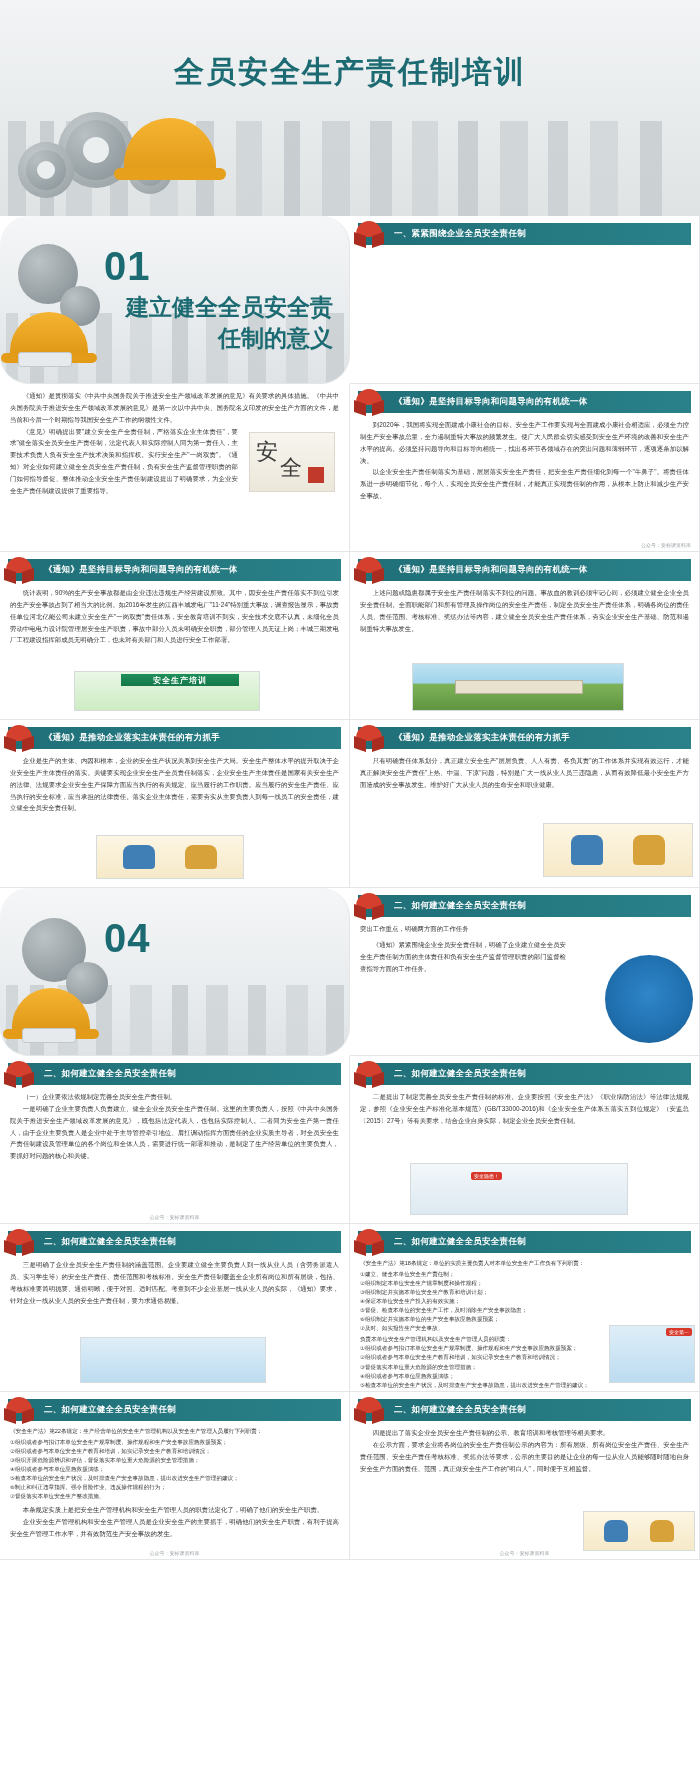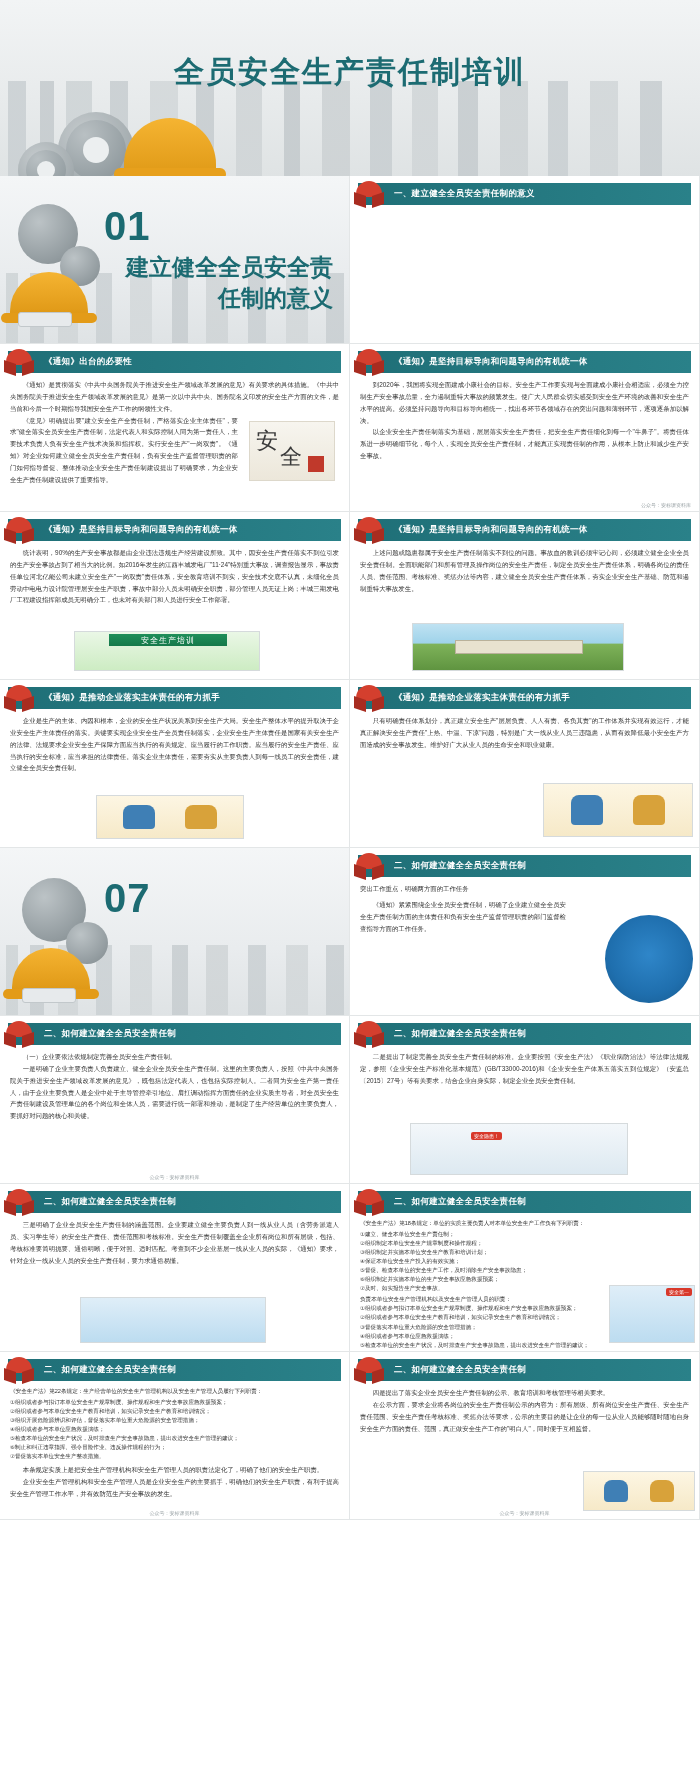--- a/index.html
+++ b/index.html
@@ -7,21 +7,21 @@
     width: 700px;
     background: #ffffff;
     font-family: "Liberation Sans", "DejaVu Sans", sans-serif;
   }
   body { width: 700px; }
 
   
   .title-banner {
     position: relative;
     width: 700px;
-    height: 176px;
+    height: 216px;
     background: linear-gradient(180deg, #f2f4f5 0%, #e8ebec 55%, #dfe3e4 100%);
     overflow: hidden;
   }
   .skyline {
     position: absolute; left: 0; bottom: 0; width: 700px; height: 95px;
     background:
       linear-gradient(to right, transparent 0 8px, #c9cfd2 8px 26px, transparent 26px 40px,
        #c4cacd 40px 54px, transparent 54px 66px, #cdd3d5 66px 92px, transparent 92px 110px,
        #c7cdd0 110px 128px, transparent 128px 150px, #d2d7d9 150px 178px, transparent 178px 196px,
        #c6cccf 196px 214px, transparent 214px 236px, #cfd4d6 236px 262px, transparent 262px 284px,
@@ -106,20 +106,21 @@
   }
   .s-foot-center {
     position: absolute; left: 0; right: 0; bottom: 3px; text-align: center;
     font-size: 5px; color: #9aa3a6;
   }
 
   
   .cover {
     background: linear-gradient(180deg, #f4f6f7 0%, #e9ecee 60%, #dfe3e5 100%);
     position: relative;
+    border-radius: 29px;
   }
   .cover .sky {
     position: absolute; left: 0; bottom: 0; width: 350px; height: 70px;
     background:
       linear-gradient(to right, transparent 0 6px, #ccd2d4 6px 18px, transparent 18px 30px,
        #c6cccf 30px 44px, transparent 44px 58px, #d0d5d7 58px 78px, transparent 78px 96px,
        #c9cfd2 96px 112px, transparent 112px 130px, #d2d7d9 130px 152px, transparent 152px 172px,
        #c5cbce 172px 188px, transparent 188px 206px, #ced3d5 206px 228px, transparent 228px 248px,
        #c8ced1 248px 266px, transparent 266px 286px, #d1d6d8 286px 308px, transparent 308px 326px,
        #c7cdd0 326px 344px, transparent 344px 350px);
@@ -187,21 +188,21 @@
   .pic-green {
     background: linear-gradient(180deg, #eaf7e6 0%, #cdecc3 100%);
   }
   .pic-blue-circle {
     background: radial-gradient(circle at 50% 45%, #2f86c9 0%, #1f6fae 60%, #17598d 100%);
     border-radius: 50%;
   }
   .pic-banner-green {
     background: linear-gradient(180deg, #1f8f5a 0%, #15784a 100%);
     color: #fff; display: flex; align-items: center; justify-content: center;
-    font-size: 8px; font-weight: normal; letter-spacing: 1px;
+    font-size: 8px; font-weight: bold; letter-spacing: 1px; margin-left: 12px;
   }
   .pic-team {
     background: linear-gradient(180deg, #dfeef8 0%, #bcdcf0 100%);
   }
   .pic-hazard {
     background: linear-gradient(180deg, #f3f7fa 0%, #dde9f1 100%);
   }
   .badge-red {
     position: absolute; background: #d8382a; color: #fff; font-size: 5px;
     padding: 1px 3px; border-radius: 2px;
@@ -254,33 +255,25 @@
     <div class="ctitle">建立健全全员安全责<br>任制的意义</div>
   </div>
 
   <div class="slide">
     <div class="s-head">
       <span class="ribbon">
           <i class="r1"></i>
           <i class="r2"></i>
           <i class="r3"></i>
         </span>
-      <span class="htext">一、建立健全全员安全责任制的意义</span>
-    </div>
-  </div>
-
-  <div class="slide">
-    <div class="s-head">
-      <span class="ribbon">
-          <i class="r1"></i>
-          <i class="r2"></i>
-          <i class="r3"></i>
-        </span>
-      <span class="htext">《通知》出台的必要性</span>
-    </div>
+      <span class="htext">一、紧紧围绕企业全员安全责任制</span>
+    </div>
+  </div>
+
+  <div class="slide">
     <div class="s-body">
       <div class="s-para">《通知》是贯彻落实《中共中央国务院关于推进安全生产领域改革发展的意见》有关要求的具体措施。《中共中央国务院关于推进安全生产领域改革发展的意见》是第一次以中共中央、国务院名义印发的安全生产方面的文件，是当前和今后一个时期指导我国安全生产工作的纲领性文件。</div>
       <div class="s-para" style="width:228px">《意见》明确提出要"建立安全生产全责任制，严格落实企业主体责任"，要求"健全落实全员安全生产责任制，法定代表人和实际控制人同为第一责任人，主要技术负责人负有安全生产技术决策和指挥权。实行安全生产"一岗双责"。《通知》对企业如何建立健全全员安全生产责任制，负有安全生产监督管理职责的部门如何指导督促、整体推动企业安全生产责任制建设提出了明确要求，为企业安全生产责任制建设提供了重要指导。</div>
       <div class="calligraphy">
           <span class="seal"></span>
         </div>
     </div>
   </div>
 
   <div class="slide">
@@ -360,21 +353,21 @@
       <div class="pic pic-cartoon" style="right:6px;bottom:4px;width:150px;height:54px"></div>
     </div>
   </div>
 
   <div class="slide cover">
     <div class="sky"></div>
     <div class="cgear" style="left:22px;top:30px;width:64px;height:64px"></div>
     <div class="cgear" style="left:66px;top:74px;width:42px;height:42px"></div>
     <div class="helmet" style="left:12px;top:100px"></div>
     <div class="roll" style="left:22px;top:140px"></div>
-    <div class="num">07</div>
+    <div class="num">04</div>
   </div>
 
   <div class="slide">
     <div class="s-head">
       <span class="ribbon">
           <i class="r1"></i>
           <i class="r2"></i>
           <i class="r3"></i>
         </span>
       <span class="htext">二、如何建立健全全员安全责任制</span>

